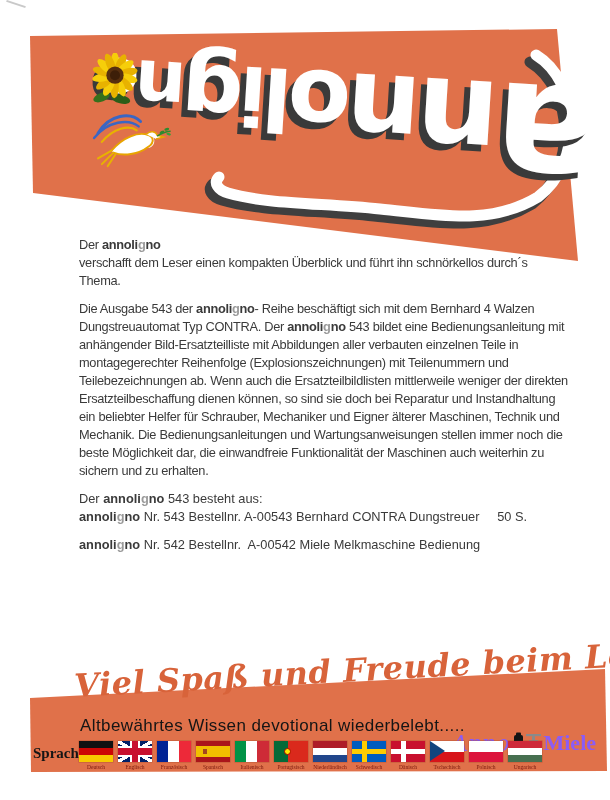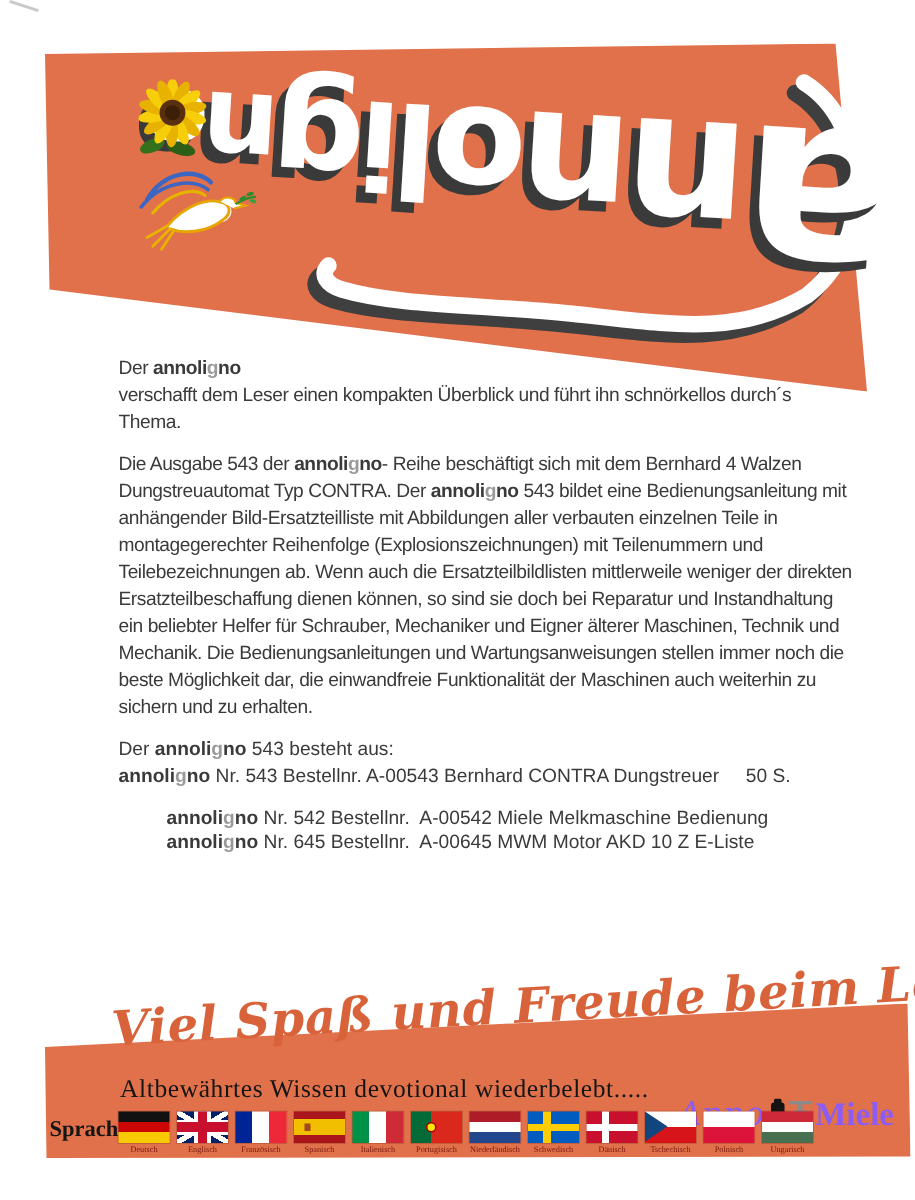--- a/index.html
+++ b/index.html
@@ -25,35 +25,35 @@
   .sunflower{position:absolute;left:91px;top:53px;z-index:4;}
   .dove{position:absolute;left:84px;top:108px;z-index:4;}
 
   
   .text-col{position:absolute;left:79px;top:236px;width:490px;z-index:2;
             font-size:12.8px;line-height:18px;letter-spacing:-0.3px;color:var(--text,#3a3a3a);}
   .text-col p{margin:0 0 10px 0;}
   .brand{font-weight:bold;}
   .brand .g{color:var(--brand-g,#9a9a9a);}
   .comp-head,.comp-line,.rel-head,.rel-item{font-size:12.8px;line-height:17px;letter-spacing:0;}
-  .comp-line,.rel-item{white-space:pre-wrap;margin-left:32px;}
+  .comp-line,.rel-item{white-space:pre-wrap;}
   .comp-line{margin-bottom:12px !important;}
   .rel-head{margin-bottom:1px !important;padding-left:3px;}
   .rel-item{line-height:16.3px;}
 
   
   .script-line{position:absolute;left:74px;top:653px;width:500px;z-index:3;
                font-family:"DejaVu Serif",serif;font-style:italic;font-weight:600;
                font-size:32px;color:var(--script,#D8633A);transform:rotate(-3.2deg);
                white-space:nowrap;letter-spacing:0.5px;}
 
   
   .band{position:absolute;inset:0;background:var(--orange,#E0714A);z-index:1;
         clip-path:polygon(30px 698px,605px 669px,607px 771px,31px 772px);}
-  .slogan{position:absolute;left:80px;top:716px;z-index:2;font-family:Liberation Serif, serif;
+  .slogan{position:absolute;left:80px;top:716px;z-index:2;font-family:Liberation Sans, sans-serif;
           font-size:17px;color:#151515;letter-spacing:0.4px;}
   .printer{position:absolute;left:452px;top:710px;z-index:2;display:flex;align-items:center;
            color:#8b5cf6;margin-top:20px;}
   .printer .anno{font-family:"DejaVu Serif",serif;font-style:italic;font-size:22px;margin-right:4px;}
   .printer .druck{font-family:"Liberation Serif",serif;font-weight:bold;font-size:22px;}
   .lang-label{position:absolute;left:33px;top:745px;z-index:2;font-family:"Liberation Serif",serif;
               font-weight:600;font-size:15px;color:#151515;}
   .flag{position:absolute;top:741px;width:34px;height:21px;z-index:2;box-shadow:0 0 0 0.5px rgba(120,40,20,.35);}
   .flag::after{content:"";position:absolute;}
   .flag-label{position:absolute;top:764px;z-index:2;width:40px;text-align:center;
@@ -181,21 +181,20 @@
     <path d="M30 46 L 18 58 M28 44 L 14 52 M32 48 L 24 60" fill="none" stroke="#e8b200" stroke-width="2" stroke-linecap="round"></path>
   </svg>
 
   <div class="text-col">
     <p>Der <span class="brand">annoli<span class="g">g</span>no</span><br>verschafft dem Leser einen kompakten Überblick und führt ihn schnörkellos durch´s Thema.</p>
     <p>Die Ausgabe 543 der <span class="brand">annoli<span class="g">g</span>no</span>- Reihe beschäftigt sich mit dem Bernhard 4 Walzen Dungstreuautomat Typ CONTRA. Der <span class="brand">annoli<span class="g">g</span>no</span> 543 bildet eine Bedienungsanleitung mit anhängender Bild-Ersatzteilliste mit Abbildungen aller verbauten einzelnen Teile in montagegerechter Reihenfolge (Explosionszeichnungen) mit Teilenummern und Teilebezeichnungen ab. Wenn auch die Ersatzteilbildlisten mittlerweile weniger der direkten Ersatzteilbeschaffung dienen können, so sind sie doch bei Reparatur und Instandhaltung ein beliebter Helfer für Schrauber, Mechaniker und Eigner älterer Maschinen, Technik und Mechanik. Die Bedienungsanleitungen und Wartungsanweisungen stellen immer noch die beste Möglichkeit dar, die einwandfreie Funktionalität der Maschinen auch weiterhin zu sichern und zu erhalten.</p>
     <p class="comp-head" style="margin-bottom:1px">Der <span class="brand">annoli<span class="g">g</span>no</span> 543 besteht aus:</p>
     <p class="comp-line"><span class="brand">annoli<span class="g">g</span>no</span> Nr. 543 Bestellnr. A-00543 Bernhard CONTRA Dungstreuer     50 S.</p>
     <div id="related-list">
         <div class="rel-item"><span class="brand">annoli<span class="g">g</span>no</span> Nr. 542 Bestellnr.  A-00542 Miele Melkmaschine Bedienung</div>
-        <div class="rel-item"><span class="brand">annoli<span class="g">g</span>no</span> Nr. 645 Bestellnr.  A-00645 MWM Motor AKD 10 Z E-Liste</div>
       </div>
   </div>
 
   <div class="script-line">Viel Spaß und Freude beim Lesen......</div>
 
   <div class="band"></div>
   <div class="slogan">Altbewährtes Wissen devotional wiederbelebt.....</div>
 
   <div class="printer">
     <span class="anno">Anno</span>

